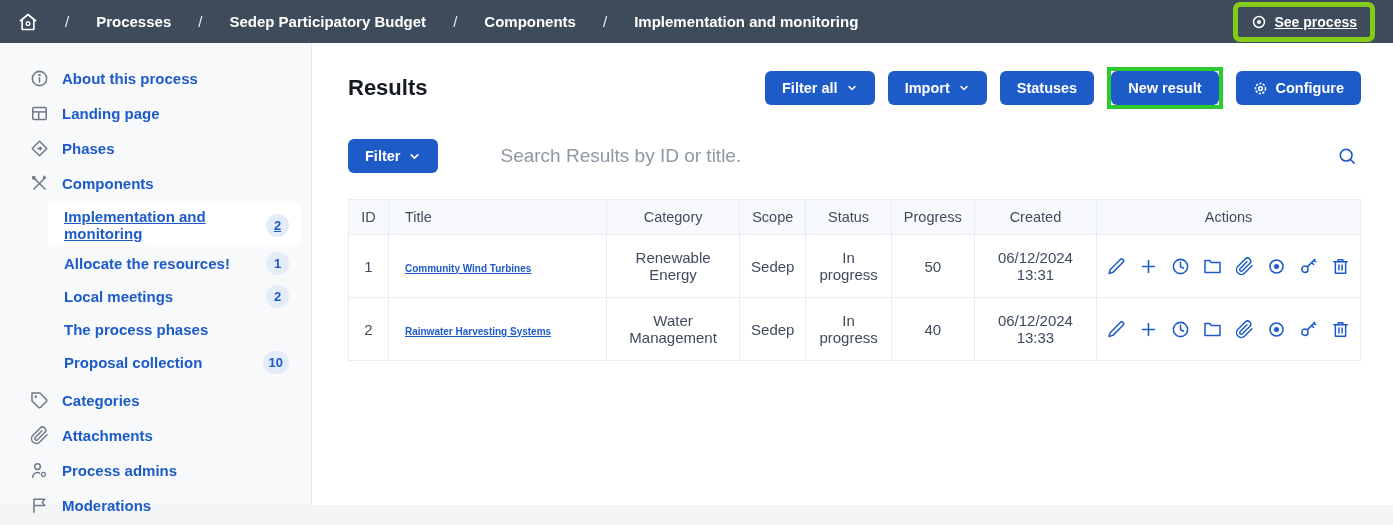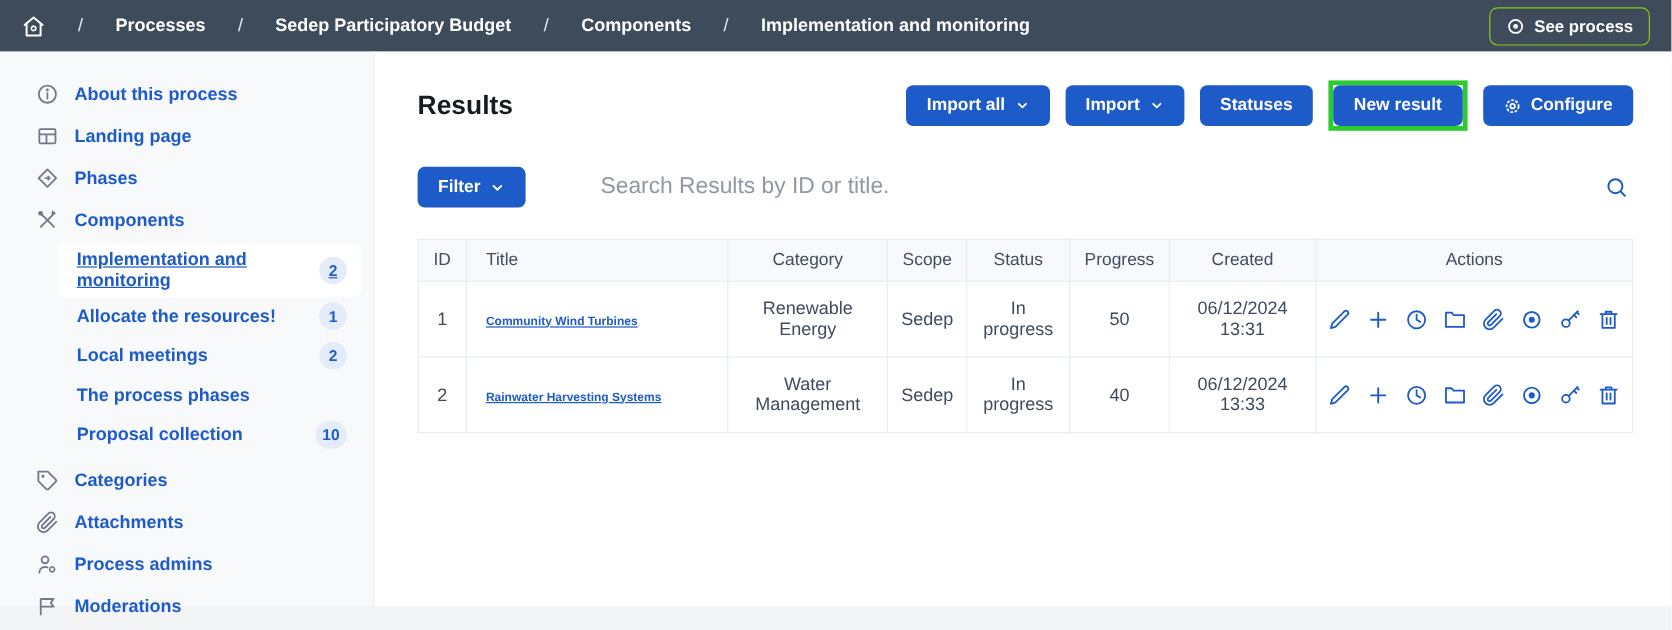--- a/index.html
+++ b/index.html
@@ -23,22 +23,22 @@
   
   .topbar{
     height:43px;background:var(--topbar);color:#fff;
     display:flex;align-items:center;padding:0 18px;
   }
   .crumbs{display:flex;align-items:center;gap:27px;font-size:15px;font-weight:600;}
   .crumb-sep{font-weight:400;color:#e8ebef;}
   .home-link{display:flex;align-items:center;color:#fff;}
   .see-process-btn{
     margin-left:auto;display:flex;align-items:center;gap:8px;
-    border:1px solid #84cc16;border-radius:7px;background:transparent;color:#fff;
-    font-family:inherit;font-size:14px;font-weight:700;padding:7px 13px;cursor:pointer;
+    border:5px solid #84cc16;border-radius:7px;background:transparent;color:#fff;
+    font-family:inherit;font-size:14px;font-weight:700;padding:7px 13px;cursor:pointer;text-decoration:underline;
   }
   
   .content{display:flex;height:462px;}
   
   .sidebar{
     width:312px;flex:0 0 312px;background:var(--sidebar-bg);
     border-right:1px solid #e8eaee;padding-top:18px;
   }
   .side-item{
     display:flex;align-items:center;gap:13px;
@@ -240,21 +240,21 @@
     </a>
 
   </aside>
 
   <main class="main">
 
     <div class="main-header">
       <h1 class="page-title">Results</h1>
       <div class="toolbar">
         <button class="btn">
-          <span>Import all</span>
+          <span>Filter all</span>
           <span>
               <svg width="12" height="12" viewBox="0 0 24 24" fill="none" stroke="currentColor" stroke-width="3" stroke-linecap="round" stroke-linejoin="round">
                 <polyline points="6 9 12 15 18 9"></polyline>
               </svg>
             </span>
         </button>
         <button class="btn">
           <span>Import</span>
           <span>
               <svg width="12" height="12" viewBox="0 0 24 24" fill="none" stroke="currentColor" stroke-width="3" stroke-linecap="round" stroke-linejoin="round">

